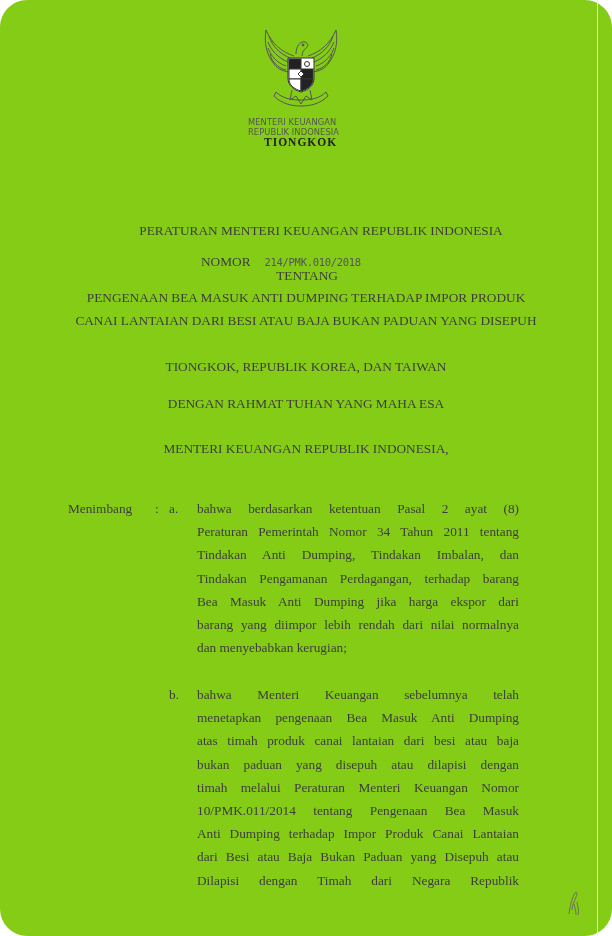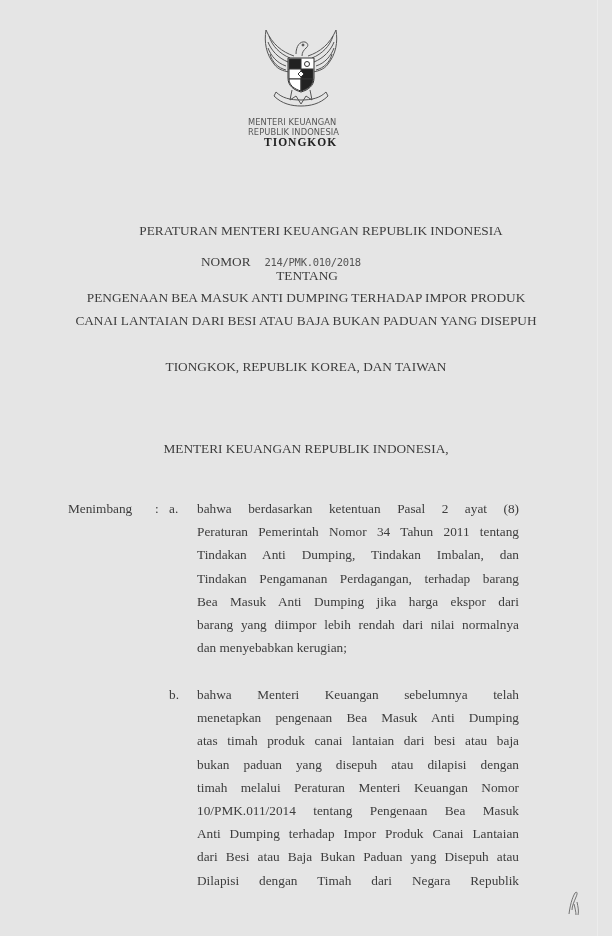--- a/index.html
+++ b/index.html
@@ -12,21 +12,22 @@
       height: 936px;
       position: relative;
       overflow: hidden;
       font-family: "DejaVu Serif", "Liberation Serif", serif;
       color: #3a3a3a;
     }
     .page {
       position: absolute;
       left: 0; top: 0;
       width: 612px; height: 936px;
-      background: #e5e5e5;
+      background: #84cc16;
+      border-radius: 27px;
     }
     .edge-line {
       position: absolute;
       right: 14px; top: 0;
       width: 1px; height: 936px;
       background: #ececec;
     }
     .emblem {
       position: absolute;
       left: 260px; top: 26px;
@@ -188,20 +189,21 @@
   <div class="center-line" style="top:223px;padding-left:15px;">PERATURAN MENTERI KEUANGAN REPUBLIK INDONESIA</div>
   <div class="nomor">
     <span>NOMOR</span><span class="num">214/PMK.010/2018</span>
   </div>
   <div class="center-line" style="top:268px; left:1px;">TENTANG</div>
 
   <div class="center-line" style="top:290px;">PENGENAAN BEA MASUK ANTI DUMPING TERHADAP IMPOR PRODUK</div>
   <div class="center-line" style="top:313px;">CANAI LANTAIAN DARI BESI ATAU BAJA BUKAN PADUAN YANG DISEPUH</div>
   <div class="center-line" style="top:359px;">TIONGKOK, REPUBLIK KOREA, DAN TAIWAN</div>
 
+  <div class="center-line" style="top:396px;">DENGAN RAHMAT TUHAN YANG MAHA ESA</div>
   <div class="center-line" style="top:441px;">MENTERI KEUANGAN REPUBLIK INDONESIA,</div>
 
   <div class="consider-label">Menimbang</div>
   <div class="colon">
     <span>:</span>
   </div>
 
   <div class="item-letter" style="left:169px; top:501px;">a.</div>
   <div class="item-body" style="top:497px;">
     <div class="ln"><span>bahwa berdasarkan ketentuan Pasal 2 ayat (8)</span></div>

